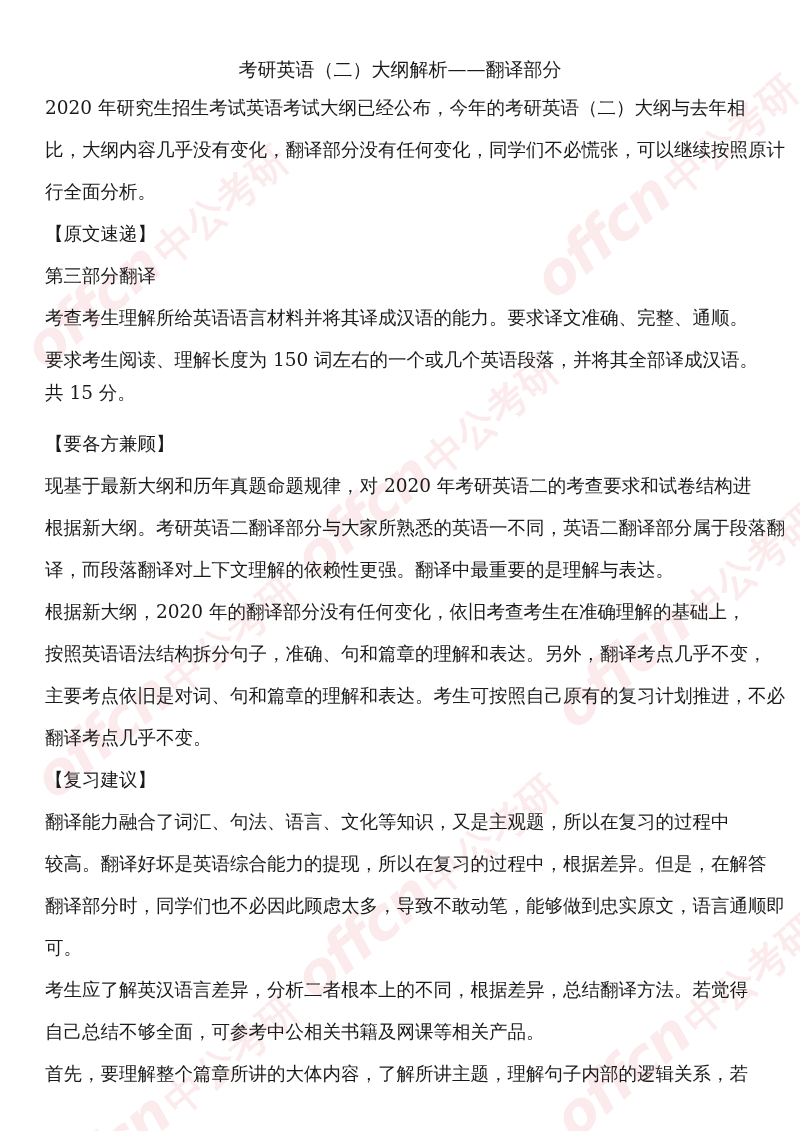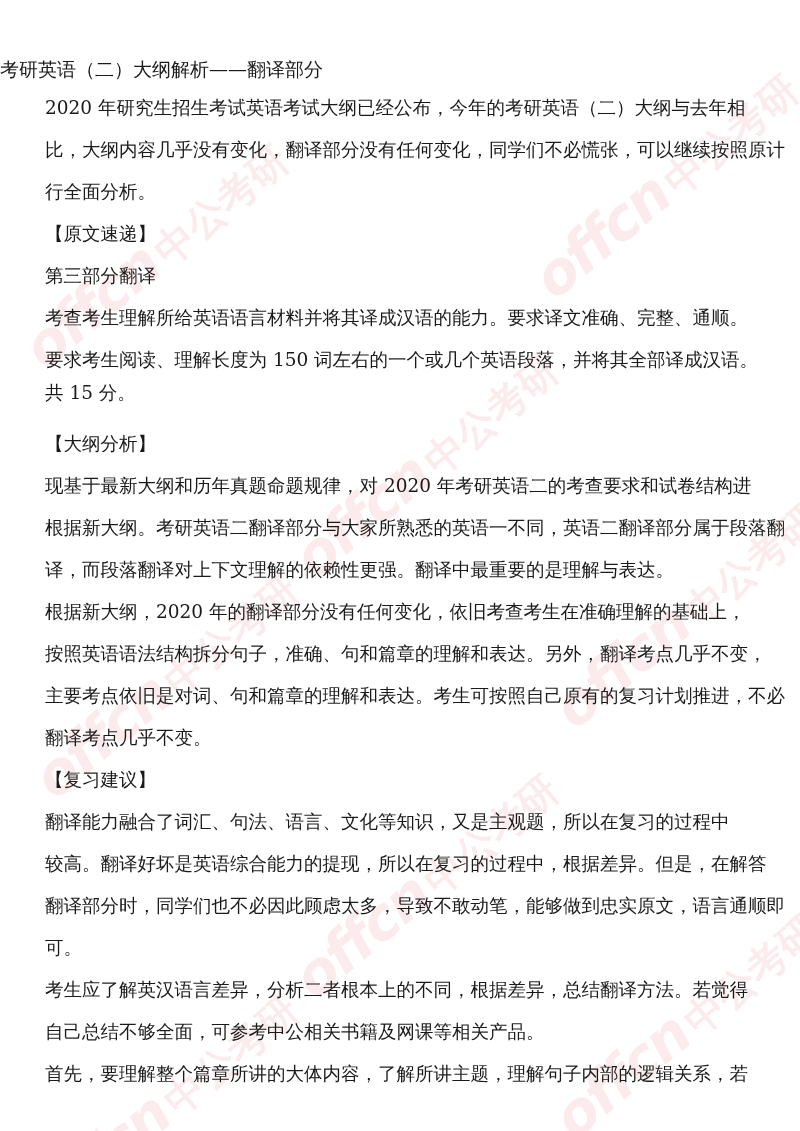--- a/index.html
+++ b/index.html
@@ -16,21 +16,21 @@
     white-space: nowrap;
     color: rgba(230, 60, 70, 0.10);
     font-family: "DejaVu Sans", "Liberation Sans", sans-serif;
     font-weight: bold;
   }
   .wm .latin { font-size: 58px; font-style: italic; letter-spacing: -2px; }
   .wm .cjk { font-size: 40px; margin-left: 6px; }
   .page { position: relative; z-index: 1; }
   .title {
     position: absolute; top: 56px; left: 0; width: 800px;
-    font-size: 19px; line-height: 26px;
+    text-align: center; font-size: 19px; line-height: 26px;
   }
   .line {
     position: absolute; left: 45px; font-size: 18.5px; line-height: 26px;
     white-space: nowrap;
   }
 </style>
 </head>
 <body>
 
 <div class="watermarks">
@@ -48,21 +48,21 @@
   <div class="title">考研英语（二）大纲解析——翻译部分</div>
 
   <div class="line" style="top:95px">2020 年研究生招生考试英语考试大纲已经公布，今年的考研英语（二）大纲与去年相</div>
   <div class="line" style="top:137px">比，大纲内容几乎没有变化，翻译部分没有任何变化，同学们不必慌张，可以继续按照原计</div>
   <div class="line" style="top:179px">行全面分析。</div>
   <div class="line" style="top:221px">【原文速递】</div>
   <div class="line" style="top:263px">第三部分翻译</div>
   <div class="line" style="top:305px">考查考生理解所给英语语言材料并将其译成汉语的能力。要求译文准确、完整、通顺。</div>
   <div class="line" style="top:347px">要求考生阅读、理解长度为 150 词左右的一个或几个英语段落，并将其全部译成汉语。</div>
   <div class="line" style="top:380px">共 15 分。</div>
-  <div class="line" style="top:431px">【大纲分析】</div>
+  <div class="line" style="top:431px">【要各方兼顾】</div>
   <div class="line" style="top:473px">现基于最新大纲和历年真题命题规律，对 2020 年考研英语二的考查要求和试卷结构进</div>
   <div class="line" style="top:515px">根据新大纲。考研英语二翻译部分与大家所熟悉的英语一不同，英语二翻译部分属于段落翻</div>
   <div class="line" style="top:557px">译，而段落翻译对上下文理解的依赖性更强。翻译中最重要的是理解与表达。</div>
   <div class="line" style="top:599px">根据新大纲，2020 年的翻译部分没有任何变化，依旧考查考生在准确理解的基础上，</div>
   <div class="line" style="top:641px">按照英语语法结构拆分句子，准确、句和篇章的理解和表达。另外，翻译考点几乎不变，</div>
   <div class="line" style="top:683px">主要考点依旧是对词、句和篇章的理解和表达。考生可按照自己原有的复习计划推进，不必</div>
   <div class="line" style="top:725px">翻译考点几乎不变。</div>
   <div class="line" style="top:767px">【复习建议】</div>
   <div class="line" style="top:809px">翻译能力融合了词汇、句法、语言、文化等知识，又是主观题，所以在复习的过程中</div>
   <div class="line" style="top:851px">较高。翻译好坏是英语综合能力的提现，所以在复习的过程中，根据差异。但是，在解答</div>

